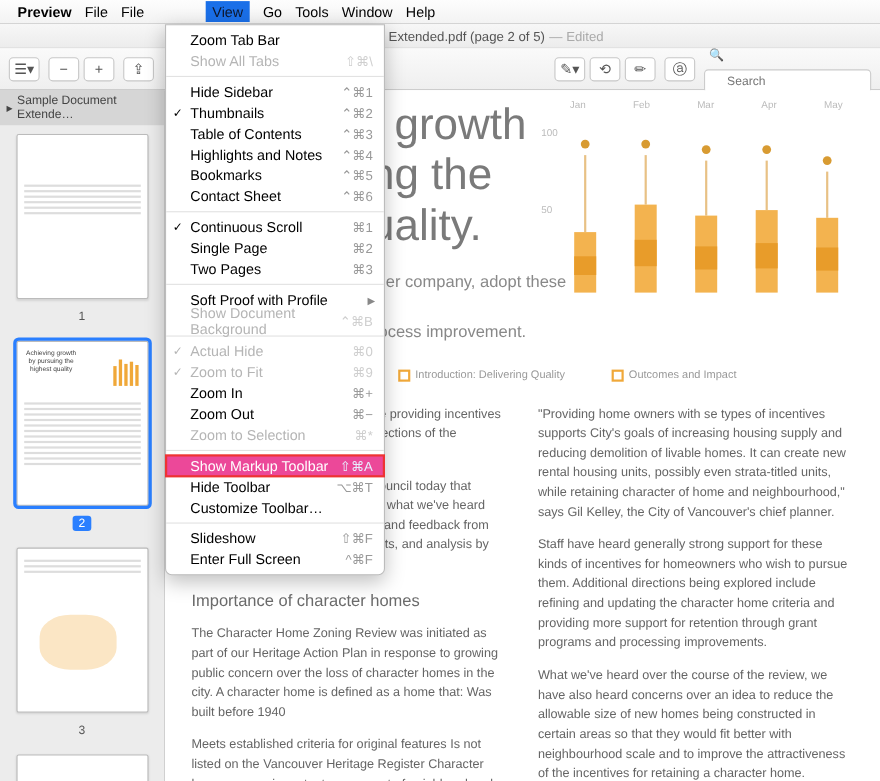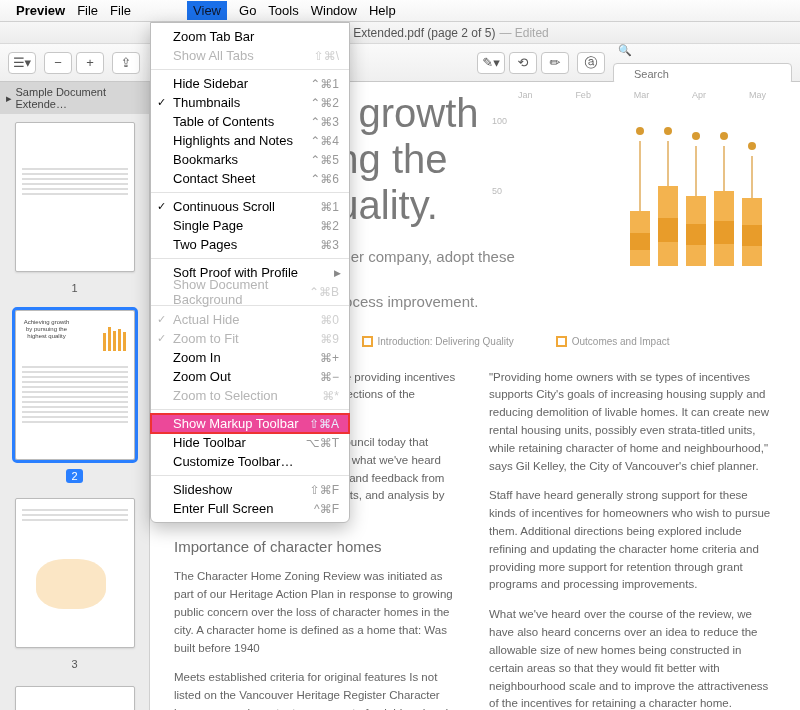--- a/index.html
+++ b/index.html
@@ -14,21 +14,21 @@
 
 
 .titlebar { height: 22px; background: linear-gradient(#f7f7f7,#ececec); border-bottom: 1px solid #d9d9d9; display: flex; align-items: center; justify-content: center; font-size: 12px; color: #555; }
 .titlebar .edited { color: #aaa; margin-left: 4px; }
 
 
 .toolbar { height: 38px; background: linear-gradient(#fafafa,#efefef); border-bottom: 1px solid #c8c8c8; display: flex; align-items: center; padding: 0 8px; }
 .tb-group { display: flex; gap: 4px; }
 .tb-btn { width: 28px; height: 22px; border: 1px solid #c7c7c7; border-radius: 4px; background: #fff; display: flex; align-items: center; justify-content: center; font-size: 13px; color: #555; }
 .toolbar .spacer { flex: 1; }
-.search { width: 179px; height: 22px; border: 1px solid #ccc; border-radius: 4px; background: #fff; font-size: 11px; padding: 0 16px 0 20px; position: relative; margin-top: 23px; }
+.search { width: 152px; height: 22px; border: 1px solid #ccc; border-radius: 4px; background: #fff; font-size: 11px; padding: 0 16px 0 20px; position: relative; margin-top: 23px; }
 .search-wrap { position: relative; }
 .search-wrap .sicon { position: absolute; left: 5px; top: 4px; color: #888; font-size: 11px; }
 
 
 .content { display: flex; height: calc(710px - 22px - 22px - 38px); }
 .sidebar { width: 150px; background: #ececec; border-right: 1px solid #d0d0d0; overflow-y: auto; }
 .side-header { background: #d6d6d6; font-size: 11px; padding: 4px 6px; display: flex; align-items: center; gap: 4px; color: #444; }
 .thumbs { padding: 8px; }
 .thumb-wrap { margin-bottom: 14px; text-align: center; }
 .thumb { width: 120px; height: 150px; background: #fff; border: 1px solid #bbb; border-radius: 2px; box-shadow: 0 1px 2px rgba(0,0,0,.1); margin: 0 auto 6px; position: relative; overflow: hidden; }
@@ -43,21 +43,21 @@
 .thumb .txt i { display: block; height: 2px; background: #ddd; margin-bottom: 3px; }
 .thumb .title { position: absolute; left: 6px; top: 8px; font-size: 6px; color: #444; line-height: 1.2; width: 50px; }
 .thumb .blob { position: absolute; left: 20px; top: 60px; width: 70px; height: 50px; background: #fbe6c5; border-radius: 40%; }
 
 
 .doc { flex: 1; overflow: hidden; background: #fff; padding: 0 24px; position: relative; color: #656565; }
 .doc h1 { font-size: 40px; font-weight: 300; color: #7a7a7a; line-height: 1.15; margin-top: 8px; }
 .doc .intro { font-size: 15px; color: #888; line-height: 1.5; margin-top: 18px; width: 360px; }
 .chart { position: absolute; right: 28px; top: 8px; width: 260px; height: 190px; }
 .chart .months { display: flex; justify-content: space-between; font-size: 9px; color: #bbb; padding: 0 6px; }
-.chart .cols { display: flex; justify-content: flex-end; height: 160px; align-items: flex-end; padding: 0 6px; margin-top: 6px; position: relative; }
+.chart .cols { display: flex; justify-content: space-between; height: 160px; align-items: flex-end; padding: 0 6px; margin-top: 6px; position: relative; }
 .chart .col { width: 28px; display: flex; flex-direction: column; align-items: center; }
 .chart .dot { width: 8px; height: 8px; background: #d89b32; border-radius: 50%; margin-bottom: 6px; }
 .chart .stem { width: 2px; background: #e8c185; }
 .chart .bar { width: 20px; background: #f3b34f; position: relative; }
 .chart .bar::after { content:""; position:absolute; left:0; right:0; top:40%; height:30%; background:#e89c2a; }
 .chart .ylab { position: absolute; left: -20px; font-size: 9px; color: #bbb; }
 
 .legend { display: flex; gap: 42px; margin-top: 22px; font-size: 10px; color: #999; }
 .legend .item { display: flex; align-items: center; gap: 5px; }
 .legend .sw { width: 11px; height: 11px; border: 2px solid #f0a839; }

